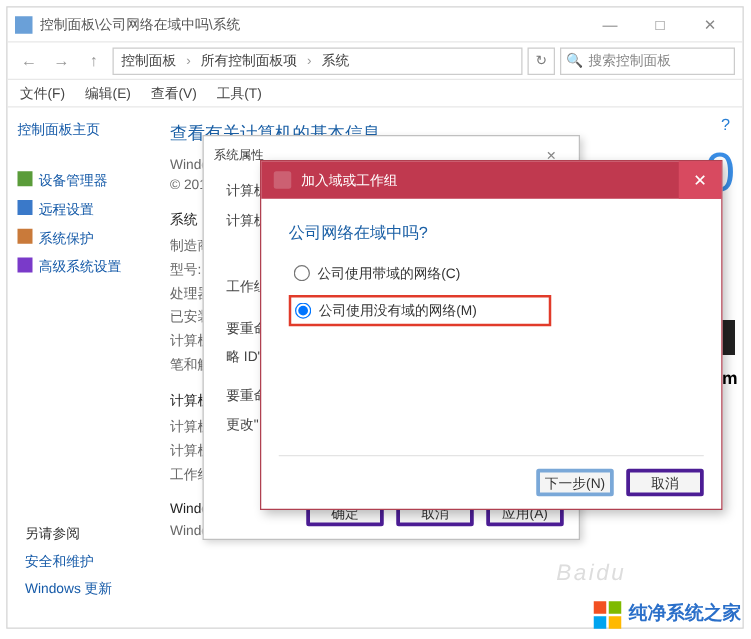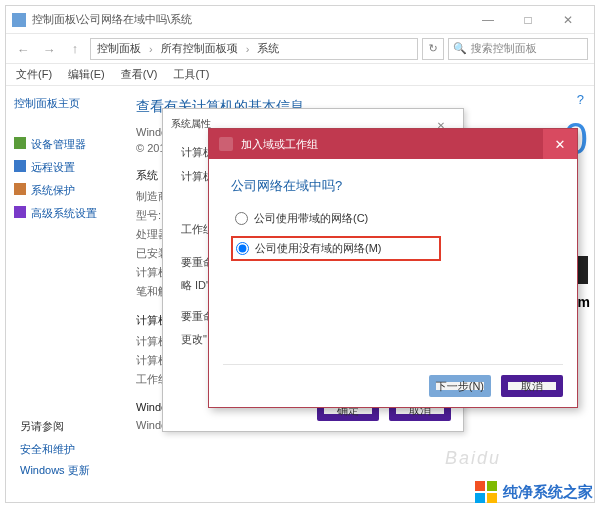--- a/index.html
+++ b/index.html
@@ -41,36 +41,36 @@
 .helpq{position:absolute;right:10px;top:6px;color:#2a7fd4;font-size:13px;}
 
 .dlg2{position:absolute;left:162px;top:108px;width:302px;height:324px;background:#fff;border:1px solid #c0c0c0;box-shadow:2px 2px 6px rgba(0,0,0,0.18);}
 .dlg2 .d2title{height:22px;padding:0 8px;display:flex;align-items:flex-end;font-size:10px;color:#444;}
 .dlg2 .d2title .flex{flex:1;}
 .dlg2 .d2close{width:28px;text-align:center;color:#888;}
 .dlg2 .d2row{padding:4px 18px;font-size:11px;color:#444;}
 .dlg2 .d2row .lbl{display:inline-block;width:56px;}
 .dlg2 .d2input{display:inline-block;width:180px;height:18px;border:1px solid #c8c8c8;vertical-align:middle;}
 .dlg2 .d2btnrow{position:absolute;bottom:10px;right:12px;display:flex;gap:10px;}
-.dbtn{min-width:62px;height:22px;border:7px solid #4c1d95;background:#f4f4f4;font-size:11px;color:#333;display:flex;align-items:center;justify-content:center;border-radius:2px;}
+.dbtn{min-width:62px;height:22px;border:3px solid #4c1d95;background:#f4f4f4;font-size:11px;color:#333;display:flex;align-items:center;justify-content:center;border-radius:2px;}
 
 .dlg3{position:absolute;left:208px;top:128px;width:370px;height:280px;background:#fff;border:1px solid #b04050;box-shadow:3px 3px 8px rgba(0,0,0,0.25);}
 .dlg3 .d3title{height:30px;background:#c0394f;color:#fff;display:flex;align-items:center;padding:0 10px;font-size:11px;}
 .dlg3 .d3title .ic{width:14px;height:14px;background:#fff3;margin-right:8px;border-radius:2px;}
 .dlg3 .d3title .flex{flex:1;}
 .dlg3 .d3close{width:34px;height:30px;background:#d84a60;display:flex;align-items:center;justify-content:center;color:#fff;font-size:13px;margin-right:-10px;}
 .dlg3 .d3body{padding:18px 22px;}
 .dlg3 .q{color:#1a5fa5;font-size:13px;margin-bottom:14px;}
 .dlg3 .opt{display:flex;align-items:center;gap:6px;font-size:11px;color:#333;margin-bottom:8px;padding:2px 4px;}
 .dlg3 .opt input{margin:0;}
 .dlg3 .opt.hl{border:2px solid #e13b2a;padding:3px 8px 3px 3px;width:210px;}
 .dlg3 .d3btnrow{position:absolute;bottom:10px;right:14px;display:flex;gap:10px;border-top:1px solid #e4e4e4;padding-top:10px;width:calc(100% - 28px);justify-content:flex-end;left:14px;}
 .dbtn.primary{border-color:#7aa8d8;}
 
-.wm{position:absolute;right:8px;bottom:8px;display:flex;align-items:center;gap:6px;}
+.wm{position:absolute;right:8px;bottom:8px;display:flex;gap:6px;}
 .wm .sq{display:grid;grid-template-columns:10px 10px;grid-template-rows:10px 10px;gap:2px;}
 .wm .sq div:nth-child(1){background:#f25022;}
 .wm .sq div:nth-child(2){background:#7fba00;}
 .wm .sq div:nth-child(3){background:#00a4ef;}
 .wm .sq div:nth-child(4){background:#ffb900;}
 .wm .wt{font-size:15px;font-weight:bold;color:#2a6fc9;}
 .faint{position:absolute;right:100px;bottom:42px;color:#ddd;font-size:18px;font-style:italic;letter-spacing:2px;}
 </style>
 </head>
 <body>
@@ -186,20 +186,21 @@
   <div style="height:10px"></div>
   <div class="d2row truncated">要重命名</div>
   <div class="d2row truncated">略 ID"。</div>
   <div style="height:8px"></div>
   <div class="d2row truncated">要重命名</div>
   <div class="d2row truncated">更改"。</div>
 
   <div class="d2btnrow">
     <div class="dbtn">确定</div>
     <div class="dbtn">取消</div>
+    <div class="dbtn">应用(A)</div>
   </div>
 </div>
 
 <div class="dlg3">
   <div class="d3title">
     <span class="ic"></span>
     <span>加入域或工作组</span>
     <span class="flex"></span>
     <span class="d3close">✕</span>
   </div>

